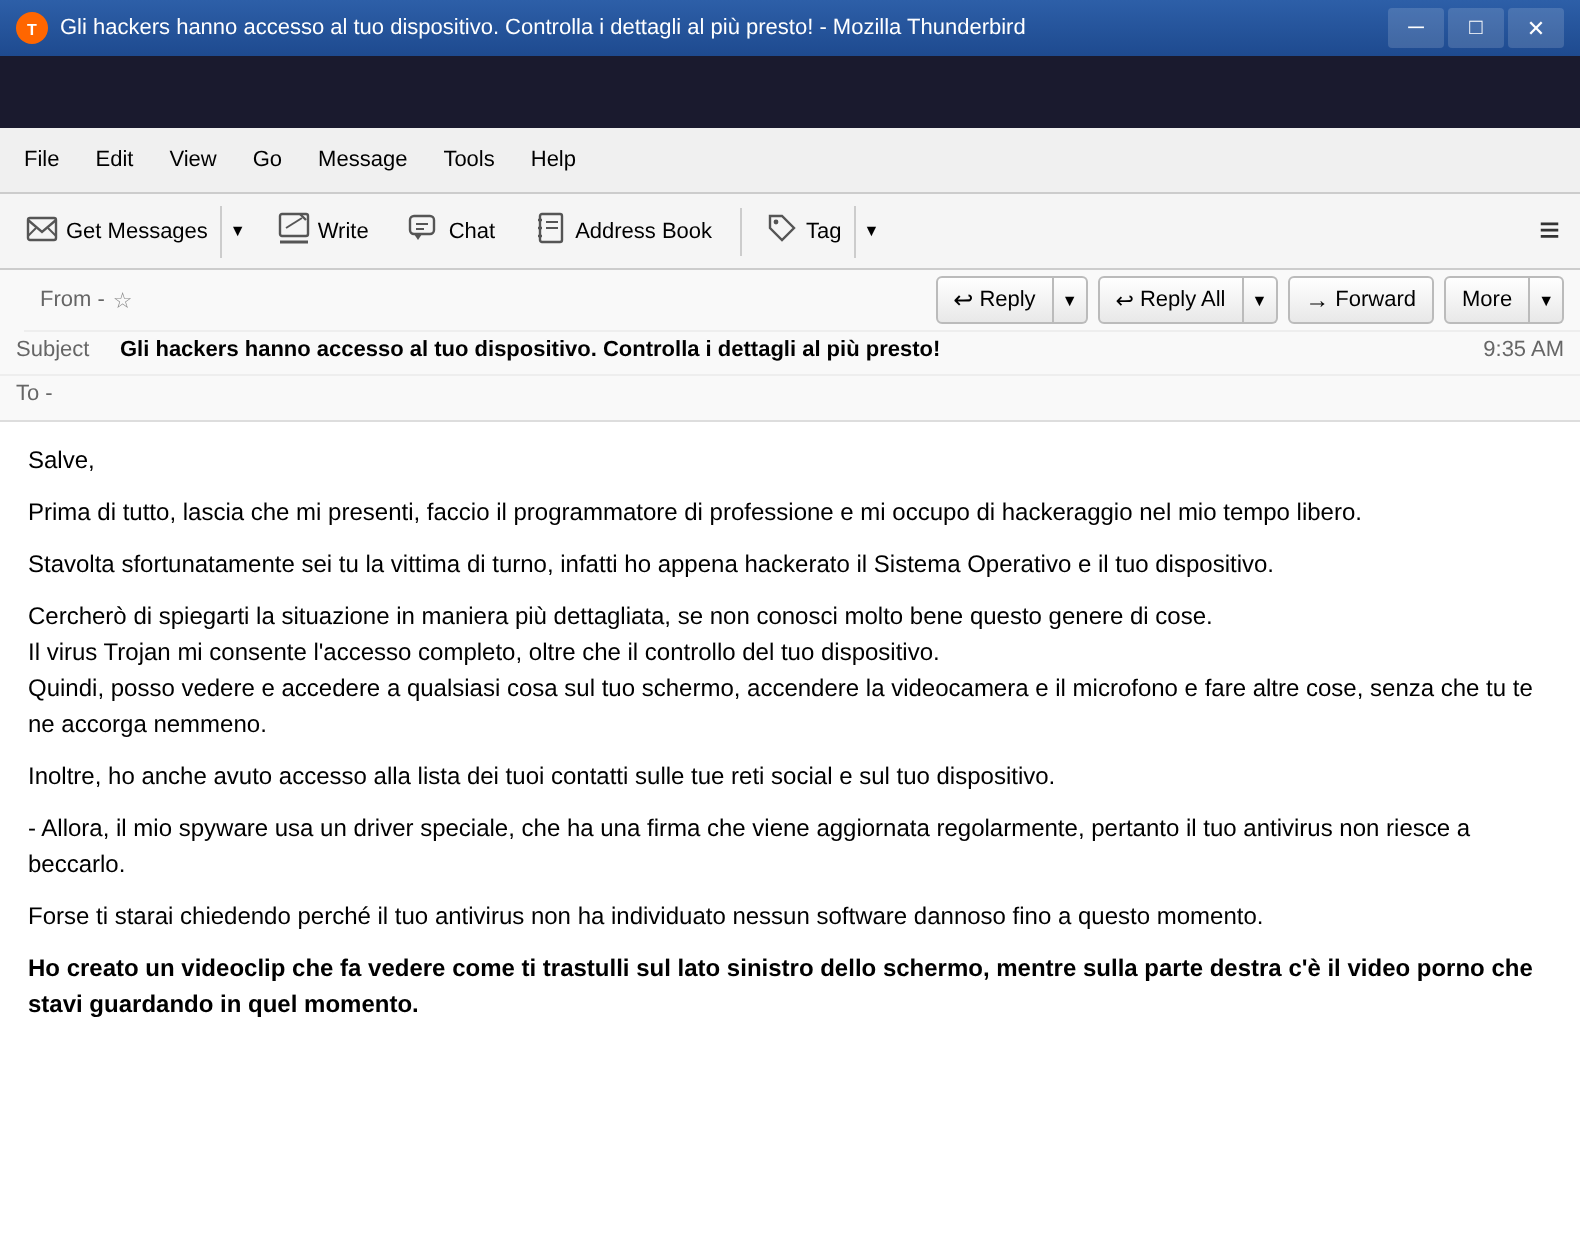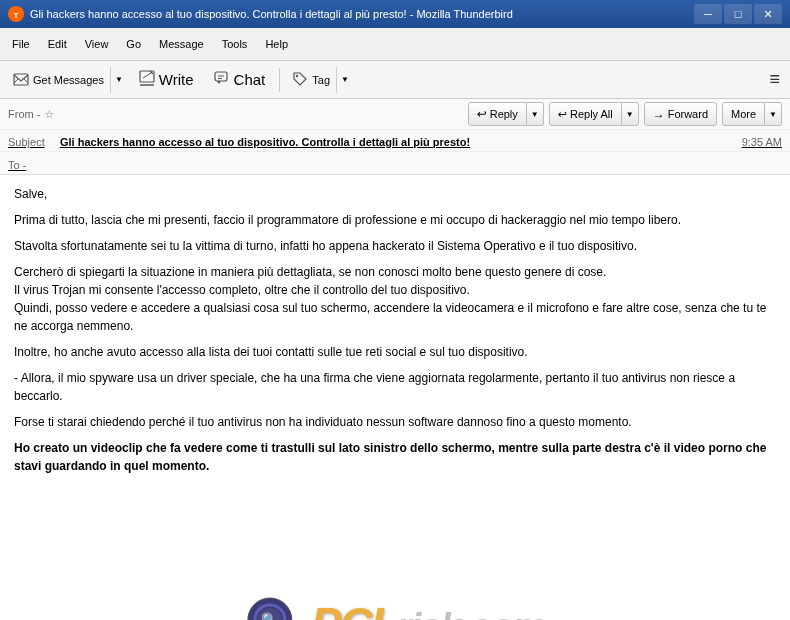--- a/index.html
+++ b/index.html
@@ -61,20 +61,21 @@
     
     .menu-bar {
       background: #f0f0f0;
       height: 22px;
       display: flex;
       align-items: center;
       padding: 16px 4px;
       border-bottom: 1px solid #ccc;
       font-size: 11px;
       gap: 2px;
+      margin-top: 36px;
     }
     .menu-item {
       padding: 2px 8px;
       cursor: pointer;
       border-radius: 2px;
     }
 
     
     .toolbar {
       background: #f5f5f5;
@@ -86,21 +87,21 @@
       gap: 2px;
     }
     .tool-btn {
       display: flex;
       align-items: center;
       gap: 4px;
       padding: 4px 8px;
       border: 1px solid transparent;
       border-radius: 3px;
       cursor: pointer;
-      font-size: 15px;
+      font-size: 11px;
       background: transparent;
       height: 28px;
     }
     .tool-btn-separator {
       width: 1px;
       height: 24px;
       background: #ccc;
       margin: 0 3px;
     }
     .tool-btn-dropdown {
@@ -138,26 +139,25 @@
     }
 
     
     .email-header {
       background: #f9f9f9;
       border-bottom: 1px solid #ddd;
       padding: 0;
     }
     .email-header-row {
       display: flex;
-      align-items: flex-end;
+      align-items: flex-start;
       padding: 3px 8px;
       border-bottom: 1px solid #eee;
       min-height: 22px;
       font-size: 11px;
-      text-decoration: underline;
     }
     .email-header-row:last-child {
       border-bottom: none;
     }
     .email-header-label {
       color: #666;
       width: 52px;
       flex-shrink: 0;
       font-size: 11px;
     }
@@ -247,20 +247,21 @@
       background: white;
       height: calc(620px - 50px);
     }
 
     .header-from-row {
       display: flex;
       align-items: center;
       justify-content: space-between;
       padding: 3px 8px;
       border-bottom: 1px solid #eee;
+      margin-left: 12px;
     }
     .header-from-left {
       display: flex;
       align-items: center;
       gap: 4px;
       font-size: 11px;
       color: #666;
     }
   </style>
 </head>
@@ -327,20 +328,33 @@
       <svg width="16" height="16" viewBox="0 0 16 16">
         <rect x="1" y="2" width="12" height="9" rx="2" fill="none" stroke="#555" stroke-width="1.2"></rect>
         <polygon points="3,11 5,14 7,11" fill="#555"></polygon>
         <line x1="4" y1="6" x2="10" y2="6" stroke="#555" stroke-width="1"></line>
         <line x1="4" y1="8.5" x2="8" y2="8.5" stroke="#555" stroke-width="1"></line>
       </svg>
     </span>
     <span>Chat</span>
   </button>
 
+  <button class="tool-btn">
+    <span>
+      <svg width="16" height="16" viewBox="0 0 16 16">
+        <rect x="2" y="1" width="11" height="14" rx="1" fill="none" stroke="#555" stroke-width="1.2"></rect>
+        <line x1="1" y1="4" x2="3" y2="4" stroke="#555" stroke-width="1.2"></line>
+        <line x1="1" y1="8" x2="3" y2="8" stroke="#555" stroke-width="1.2"></line>
+        <line x1="1" y1="12" x2="3" y2="12" stroke="#555" stroke-width="1.2"></line>
+        <line x1="5" y1="5" x2="11" y2="5" stroke="#555" stroke-width="1"></line>
+        <line x1="5" y1="8" x2="11" y2="8" stroke="#555" stroke-width="1"></line>
+      </svg>
+    </span>
+    <span>Address Book</span>
+  </button>
 
   <div class="tool-btn-separator"></div>
 
   <div class="tool-btn-dropdown">
     <button class="tool-btn-main">
       <span>
         <svg width="16" height="16" viewBox="0 0 16 16">
           <path d="M2,2 L8,2 L14,8 L8,14 L2,8 Z" fill="none" stroke="#555" stroke-width="1.2"></path>
           <circle cx="5" cy="5" r="1.2" fill="#555"></circle>
         </svg>

